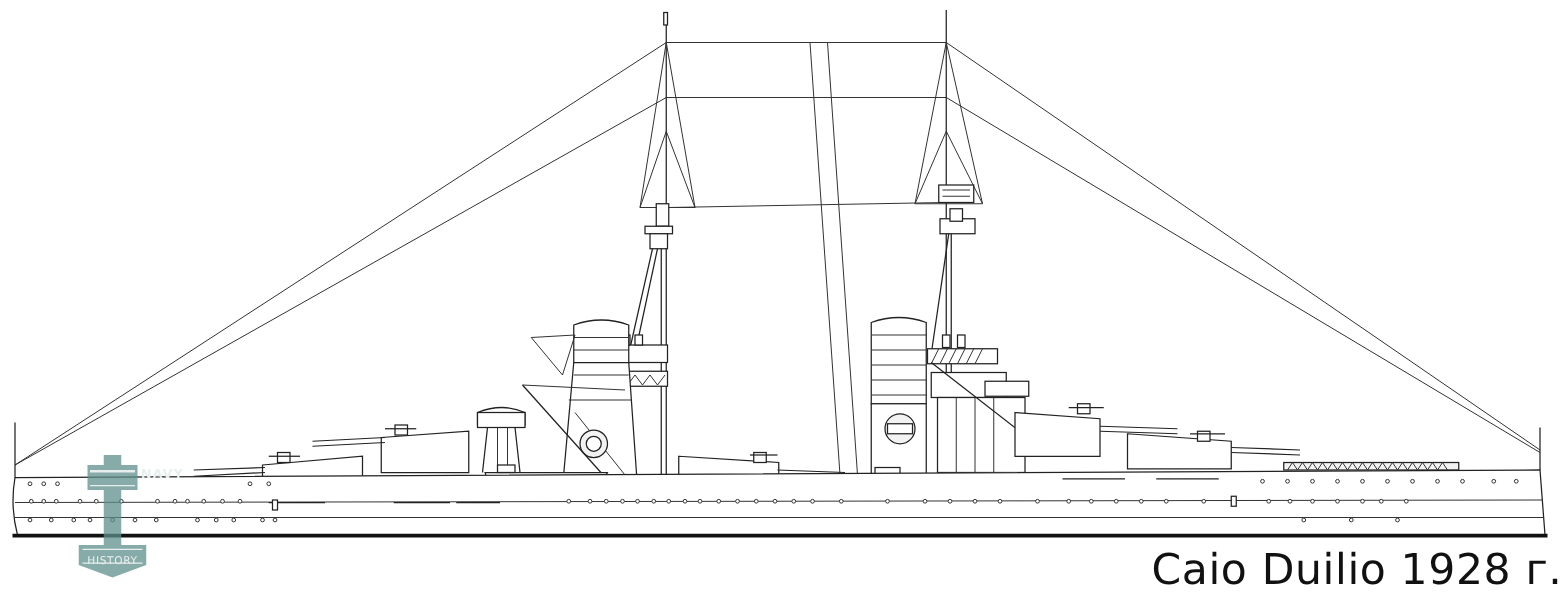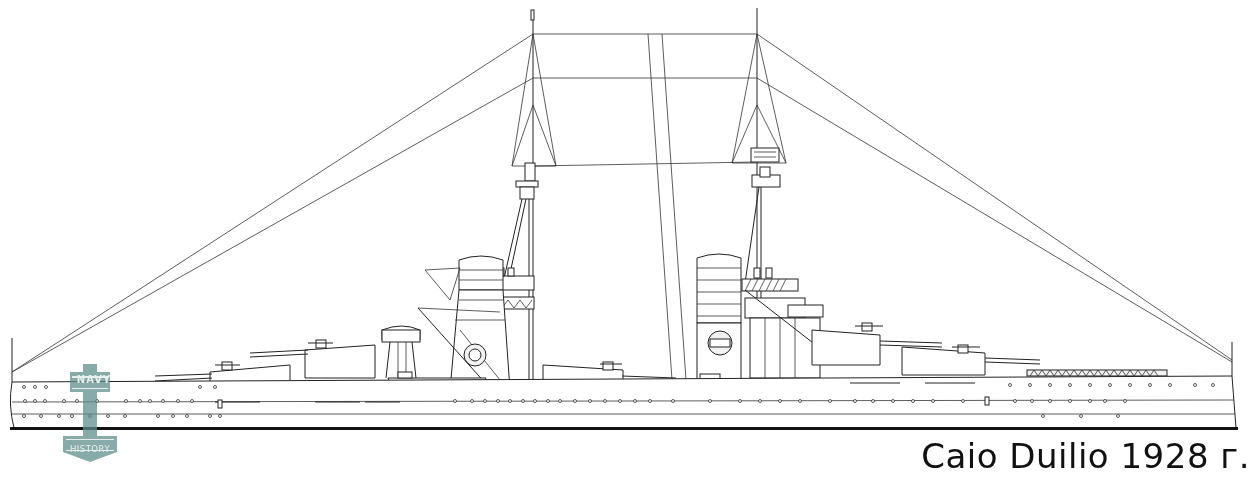--- a/index.html
+++ b/index.html
@@ -269,16 +269,16 @@
   <g fill="#5e8f8c">
     <rect x="23" y="0" width="14" height="80"></rect>
     <rect x="10" y="8" width="40" height="20"></rect>
     <polygon points="3,72 57,72 57,88 30,98 3,88"></polygon>
   </g>
   <rect x="12" y="12" width="36" height="2" fill="#dfe9e8"></rect>
   <rect x="12" y="24" width="36" height="1" fill="#dfe9e8"></rect>
   <rect x="6" y="75" width="48" height="1" fill="#dfe9e8"></rect>
   <rect x="6" y="86" width="48" height="1" fill="#dfe9e8"></rect>
 </svg>
-<div style="position:absolute;left:70px;top:374px;width:48px;text-align:center;font-family:'DejaVu Sans',sans-serif;font-size:10px;font-weight:bold;color:#e8f0ef;letter-spacing:1px;">NAVY</div>
+<div style="position:absolute;left:70px;top:374px;width:48px;text-align:center;font-family:'DejaVu Sans',sans-serif;font-size:10px;font-weight:bold;color:#e8f0ef;letter-spacing:1px;padding-left:36px;">NAVY</div>
 <div style="position:absolute;left:62px;top:444px;width:56px;text-align:center;font-family:'DejaVu Sans',sans-serif;font-size:8.5px;font-weight:normal;color:#e8f0ef;letter-spacing:0.5px;">HISTORY</div>
 
 <div id="caption">Caio Duilio 1928 г.</div>
 
 </body></html>

